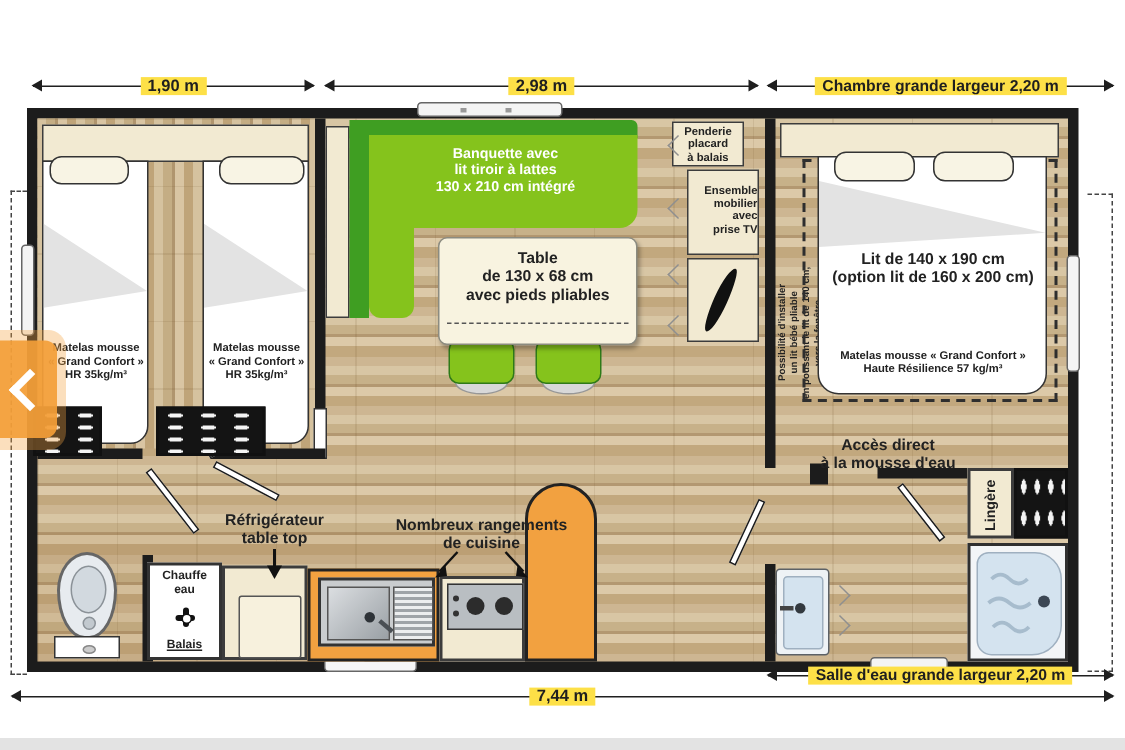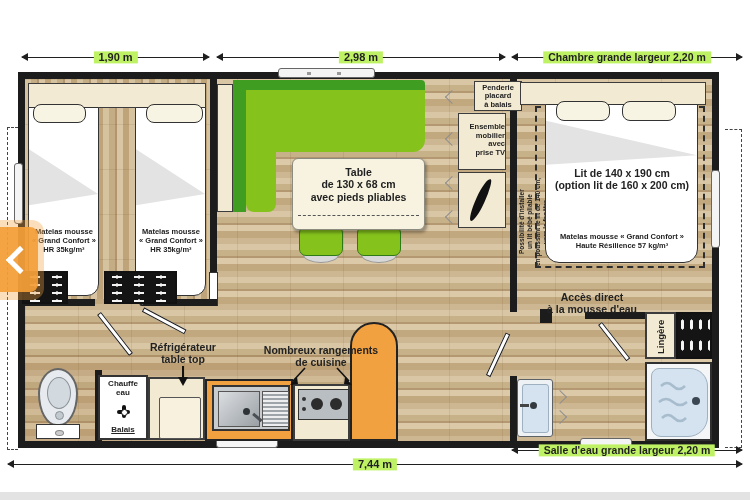--- a/index.html
+++ b/index.html
@@ -22,21 +22,21 @@
   .cream{position:absolute;background:#f2ead2;border:1.5px solid #3c3c3c;box-sizing:border-box;}
   .whitebox{position:absolute;background:#ffffff;border:1.5px solid #333;box-sizing:border-box;}
   .lbl{position:absolute;font-weight:bold;color:#222;text-align:center;white-space:pre-line;line-height:1.18;}
   .leaf{position:absolute;height:5px;background:#fff;border:1.2px solid #1c1c1c;transform-origin:0 50%;box-sizing:border-box;}
   .win{position:absolute;background:#f4f4f4;border:1px solid #666;border-radius:3px;box-sizing:border-box;}
   .dim{position:absolute;border-top:1.3px solid #1f1f1f;height:0;}
   .dim::before{content:'';position:absolute;left:-1px;top:-4.6px;width:0;height:0;
     border:4px solid transparent;border-left:0;border-right:7px solid #1f1f1f;}
   .dim::after{content:'';position:absolute;right:-1px;top:-4.6px;width:0;height:0;
     border:4px solid transparent;border-right:0;border-left:7px solid #1f1f1f;}
-  .dimlab{position:absolute;left:50%;top:0;transform:translate(-50%,-55%);background:#bef264;
+  .dimlab{position:absolute;left:50%;top:0;transform:translate(-50%,-55%);background:#fde047;
     padding:0 5px;font-size:11px;font-weight:bold;white-space:nowrap;}
   .dimlab.sm{font-size:10.5px;}
   .pillow{position:absolute;background:#f8f4e4;border:1.5px solid #333;border-radius:8px;box-sizing:border-box;}
   .bed{position:absolute;background:#fff;border:1.5px solid #333;border-radius:0 0 12px 12px;box-sizing:border-box;overflow:hidden;}
   .fold{position:absolute;inset:0;background:#e3e3e3;clip-path:polygon(0 22%,100% 46%,0 52%);}
   .rack{position:absolute;background-color:#141414;border:2px solid #111;box-sizing:border-box;
     background-image:radial-gradient(ellipse 38% 30% at 50% 50%, #f4f4f4 62%, rgba(0,0,0,0) 64%);
     background-size:22px 8px;}
   .rackv{position:absolute;background-color:#141414;border:2px solid #111;box-sizing:border-box;
     background-image:radial-gradient(ellipse 30% 38% at 50% 50%, #f4f4f4 62%, rgba(0,0,0,0) 64%);
@@ -106,33 +106,36 @@
 « Grand Confort »
 HR 35kg/m³</div>
   <div class="rack" style="left:22px;top:271px;width:46px;height:33px;"></div>
   <div class="rack" style="left:104px;top:271px;width:73px;height:33px;"></div>
 
   <div class="cream" style="left:217px;top:84px;width:16px;height:128px;border-width:1px;"></div>
   <div class="greenD" style="left:233px;top:84px;width:13px;height:128px;"></div>
   <div class="greenD" style="left:233px;top:80px;width:192px;height:12px;border-radius:0 4px 0 0;"></div>
   <div class="greenL" style="left:246px;top:90px;width:179px;height:62px;border-radius:0 0 12px 0;"></div>
   <div class="greenL" style="left:246px;top:150px;width:30px;height:62px;border-radius:0 0 8px 8px;"></div>
+  <div class="lbl" style="left:252px;top:97px;width:170px;font-size:9.5px;color:#fff;">Banquette avec
+lit tiroir à lattes
+130 x 210 cm intégré</div>
 
   <div class="stoolbase" style="left:303px;top:246px;width:36px;height:17px;"></div>
   <div class="stoolbase" style="left:361px;top:246px;width:36px;height:17px;"></div>
   <div class="stool" style="left:299px;top:226px;width:44px;height:30px;"></div>
   <div class="stool" style="left:357px;top:226px;width:44px;height:30px;"></div>
   <div class="abs" style="left:292px;top:158px;width:133px;height:72px;background:#f8f3e0;border:1px solid #8b8b80;border-radius:6px;box-shadow:1.5px 2.5px 3px rgba(0,0,0,.3);box-sizing:border-box;">
     <div class="lbl" style="left:0;top:7px;width:100%;font-size:10.5px;position:absolute;">Table
 de 130 x 68 cm
 avec pieds pliables</div>
     <div class="abs" style="left:5px;right:5px;bottom:13px;border-top:1.5px dashed #555;"></div>
   </div>
 
-  <div class="cream" style="left:448px;top:81px;width:48px;height:30px;margin-left:26px;">
+  <div class="cream" style="left:448px;top:81px;width:48px;height:30px;">
     <div class="lbl" style="left:0;top:2px;width:100%;font-size:7.5px;position:absolute;line-height:1.1;">Penderie
 placard
 à balais</div>
   </div>
   <div class="cream" style="left:458px;top:113px;width:48px;height:57px;">
     <div class="lbl" style="left:0;top:9px;width:100%;font-size:7.5px;position:absolute;line-height:1.15;text-align:right;">Ensemble
 mobilier
 avec
 prise TV</div>
   </div>

